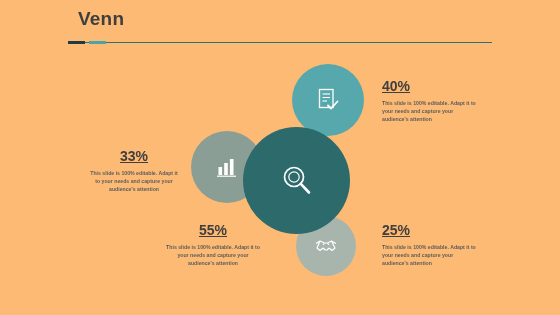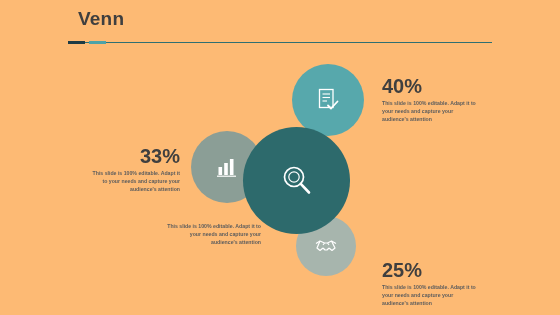--- a/index.html
+++ b/index.html
@@ -102,42 +102,43 @@
   
   .icon svg {
     display: block;
   }
 
   
   .blk {
     position: absolute;
   }
   .pct {
-    font-size: 20px;
+    font-size: 14px;
     font-weight: bold;
     color: #3f3f3f;
     line-height: 16px;
     margin-bottom: 5px;
+    text-decoration: underline;
   }
   .body {
     font-size: 5.2px;
     line-height: 8px;
     color: #5d5d5d;
     font-weight: bold;
   }
   .blk-right {
     text-align: left;
   }
   .blk-left {
-    text-align: right;
+    text-align: center;
   }
   .b40 { left: 382px; top: 78px; width: 98px; }
   .b33 { left: 88px; top: 148px; width: 92px; }
   .b55 { left: 165px; top: 222px; width: 96px; }
-  .b25 { left: 382px; top: 222px; width: 98px; margin-top: 40px; }
+  .b25 { left: 382px; top: 222px; width: 98px; }
 </style>
 </head>
 <body>
 
 <div class="slide">
 
   <div class="title">Venn</div>
 
   <div class="rule-wrap">
     <div class="rule-line"></div>
@@ -195,20 +196,21 @@
     <div class="pct">40%</div>
     <div class="body">This slide is 100% editable. Adapt it to your needs and capture your audience's attention</div>
   </div>
 
   <div class="blk blk-left b33">
     <div class="pct">33%</div>
     <div class="body">This slide is 100% editable. Adapt it to your needs and capture your audience's attention</div>
   </div>
 
   <div class="blk blk-left b55">
+    <div class="pct">55%</div>
     <div class="body">This slide is 100% editable. Adapt it to your needs and capture your audience's attention</div>
   </div>
 
   <div class="blk blk-right b25">
     <div class="pct">25%</div>
     <div class="body">This slide is 100% editable. Adapt it to your needs and capture your audience's attention</div>
   </div>
 
 </div>
 

